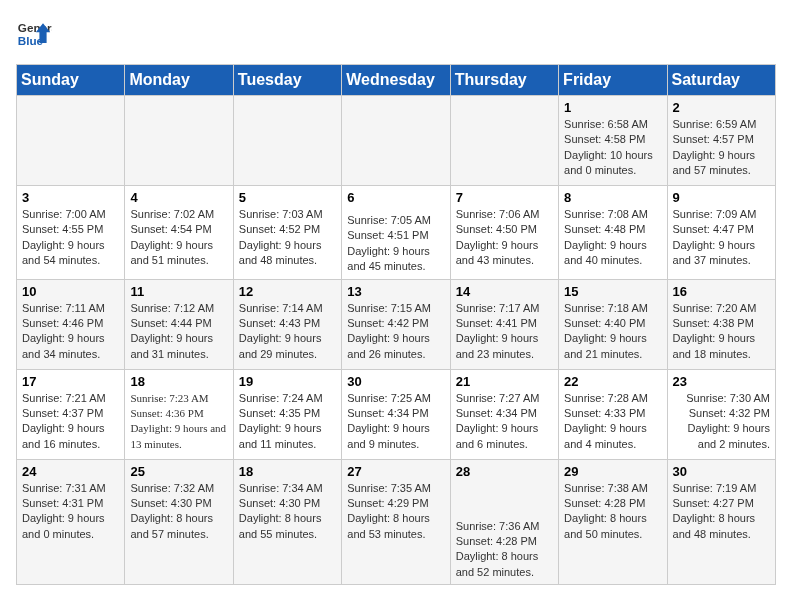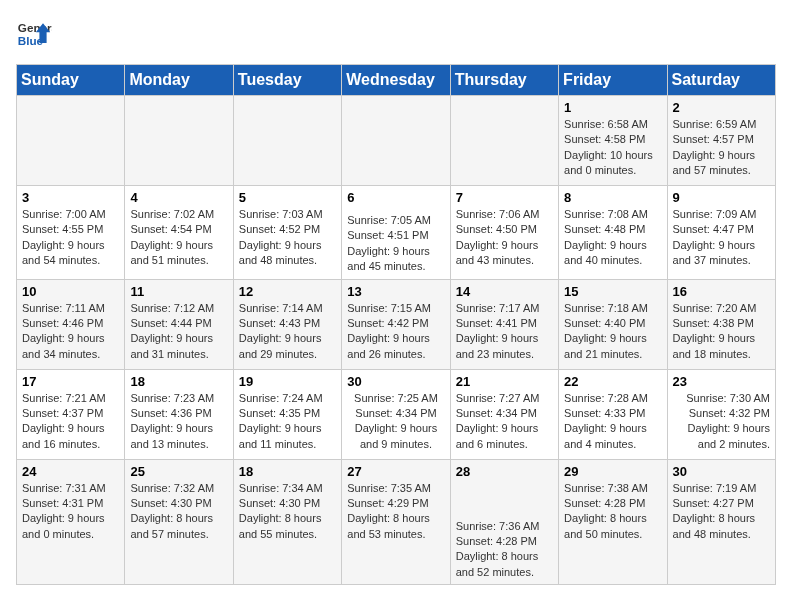--- a/index.html
+++ b/index.html
@@ -218,33 +218,33 @@
       </tr>
       <tr>
         <td>
           <span class="day-num">17</span>
           <div class="day-info" style="white-space: pre-line;">Sunrise: 7:21 AM
 Sunset: 4:37 PM
 Daylight: 9 hours and 16 minutes.</div>
         </td>
         <td>
           <span class="day-num">18</span>
-          <div class="day-info" style="white-space: pre-line;">Sunrise: 7:23 AM
+          <div class="day-info" style="white-space: pre-line; font-family: Liberation Serif, serif;">Sunrise: 7:23 AM
 Sunset: 4:36 PM
 Daylight: 9 hours and 13 minutes.</div>
         </td>
         <td>
           <span class="day-num">19</span>
           <div class="day-info" style="white-space: pre-line;">Sunrise: 7:24 AM
 Sunset: 4:35 PM
 Daylight: 9 hours and 11 minutes.</div>
         </td>
         <td>
           <span class="day-num">30</span>
-          <div class="day-info" style="white-space: pre-line; text-align: center;">Sunrise: 7:25 AM
+          <div class="day-info" style="white-space: pre-line;">Sunrise: 7:25 AM
 Sunset: 4:34 PM
 Daylight: 9 hours and 9 minutes.</div>
         </td>
         <td>
           <span class="day-num">21</span>
           <div class="day-info" style="white-space: pre-line;">Sunrise: 7:27 AM
 Sunset: 4:34 PM
 Daylight: 9 hours and 6 minutes.</div>
         </td>
         <td>

